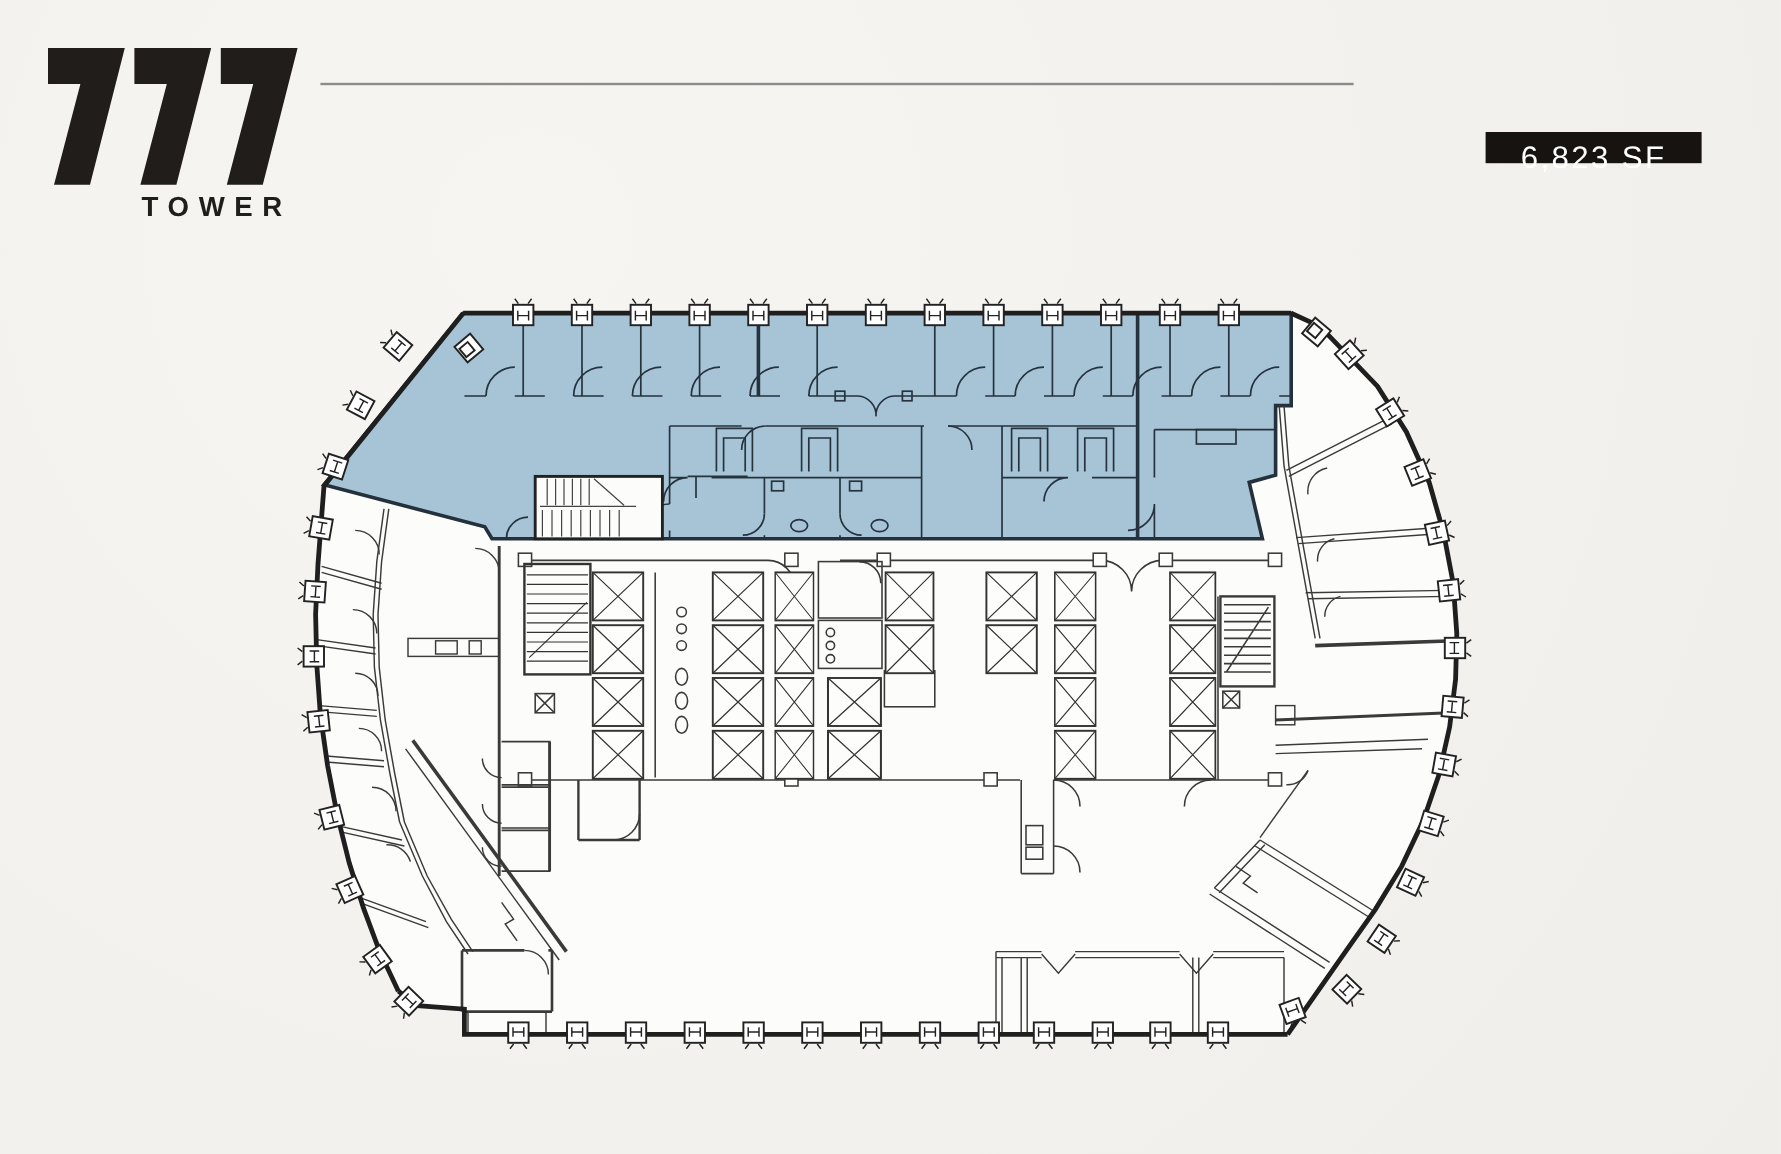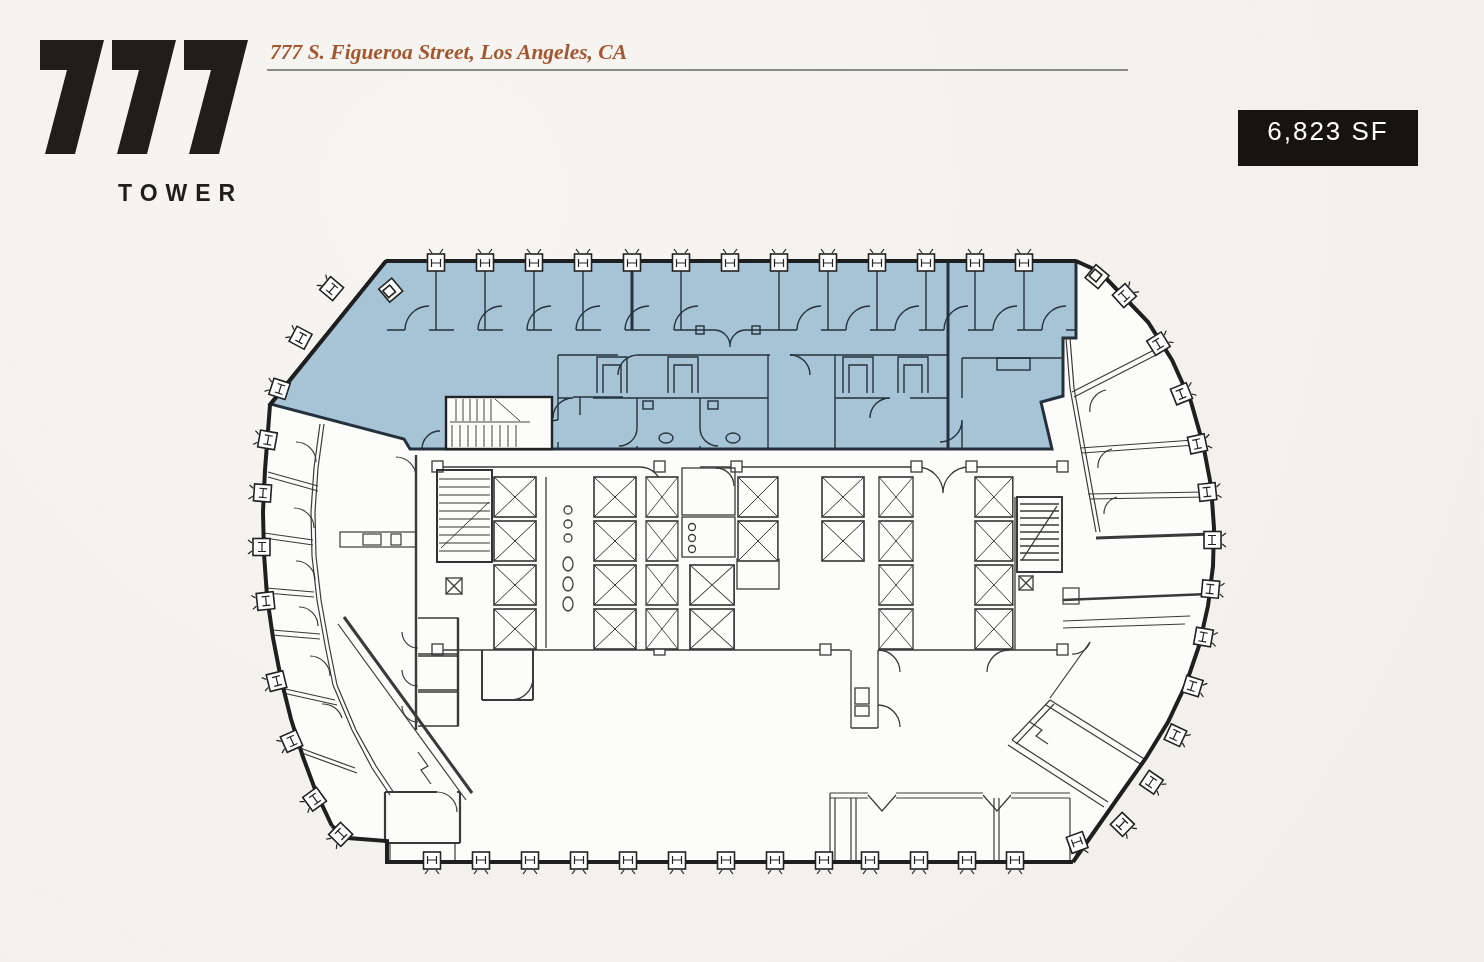--- a/index.html
+++ b/index.html
@@ -2,46 +2,45 @@
 <html><head>
 <meta charset="utf-8">
 <style>
   html,body{margin:0;padding:0;}
   body{width:1484px;height:962px;position:relative;background:#f3f2ef;
        font-family:"Liberation Sans",sans-serif;overflow:hidden;}
   .page{position:absolute;inset:0;background:
         radial-gradient(circle at 30% 20%, #f6f5f2 0%, #f2f1ee 60%, #efeeeb 100%);}
   
   .logo{position:absolute;left:40px;top:40px;width:212px;height:120px;}
-  .logo-word{position:absolute;left:118px;top:180px;width:124px;text-align:center;
+  .logo-word{position:absolute;left:118px;top:159px;width:124px;text-align:center;
              font-weight:bold;font-size:23px;letter-spacing:8px;color:#211d1a;}
   .address{position:absolute;left:270px;top:40px;font-family:"Liberation Serif",serif;
            font-style:italic;font-weight:bold;font-size:21.5px;color:#a4572e;white-space:nowrap;}
   .rule{position:absolute;left:267px;top:69px;width:861px;height:2px;background:#8b8b8b;}
   .suite-title{position:absolute;left:1100px;top:34px;width:310px;text-align:right;
                font-family:"Liberation Serif",serif;font-weight:bold;font-size:54px;color:#4b7ea2;}
-  .badge{position:absolute;left:1238px;top:110px;width:180px;height:56px;background:#171310;
+  .badge{position:absolute;left:1238px;top:110px;width:180px;height:26px;background:#171310;
          color:#ffffff;font-size:26px;letter-spacing:2px;text-align:center;line-height:42px;}
   svg{position:absolute;left:0;top:0;}
   .seven{fill:#211d1a;}
 </style>
 </head>
 <body>
 
 <div class="page">
 
   <svg class="logo" viewBox="0 0 212 120" aria-hidden="true">
     <g>
       <polygon class="seven" points="0,0 64,0 35,114 5,114 27,30 0,30"></polygon>
       <polygon class="seven" points="72,0 136,0 107,114 77,114 99,30 72,30"></polygon>
       <polygon class="seven" points="144,0 208,0 179,114 149,114 171,30 144,30"></polygon>
     </g>
   </svg>
   <div class="logo-word">TOWER</div>
-  <div class="address">777 S. Figueroa Street, Los Angeles, CA</div>
   <div class="rule"></div>
   <div class="badge">6,823 SF</div>
 
   <svg width="1484" height="962" viewBox="0 0 1484 962">
     <defs>
 
       <g id="mul">
         <path d="M-7,-14 l3,4 M7,-14 l-3,4" stroke="#222" stroke-width="1.2" fill="none"></path>
         <rect x="-8.5" y="-9" width="17" height="17" fill="#ffffff" stroke="#222" stroke-width="1.6"></rect>
         <path d="M-4.5,-4 v8 M4.5,-4 v8 M-4.5,0 h9" stroke="#222" stroke-width="1.2" fill="none"></path>

